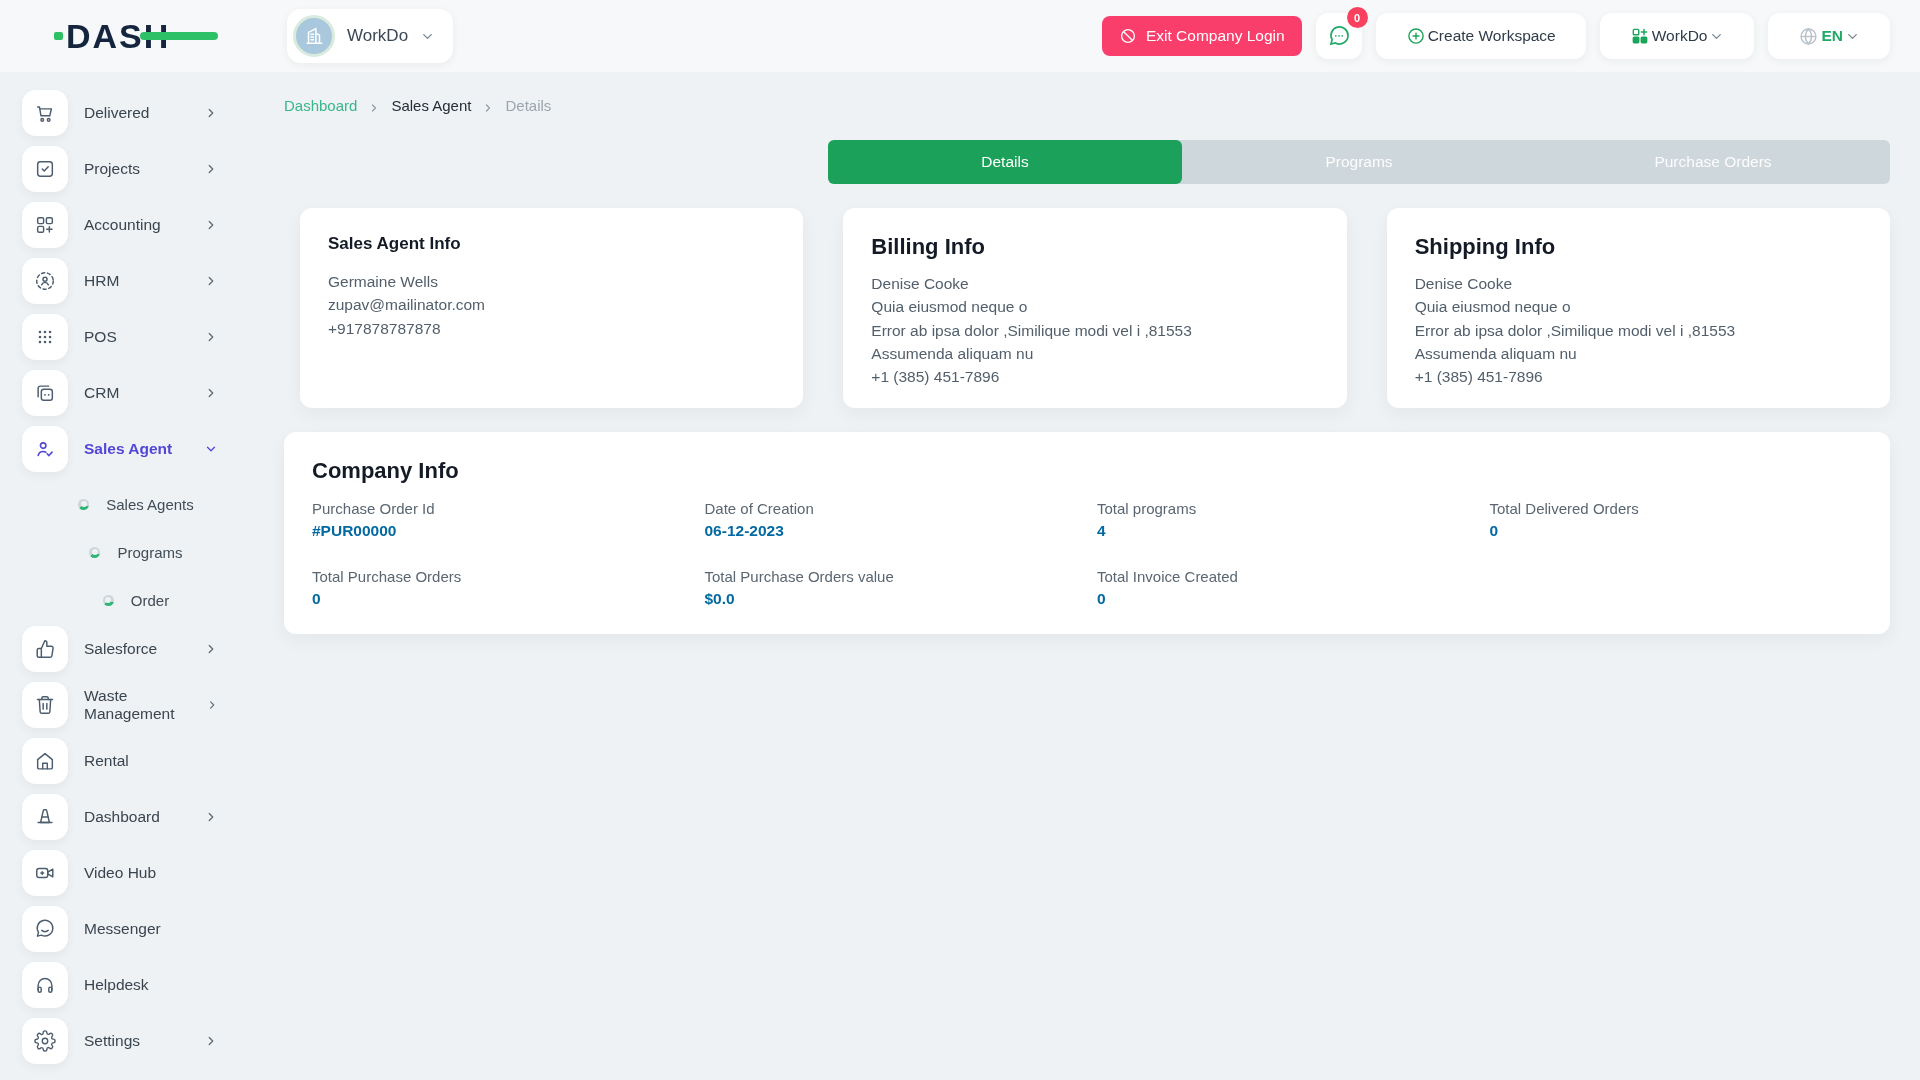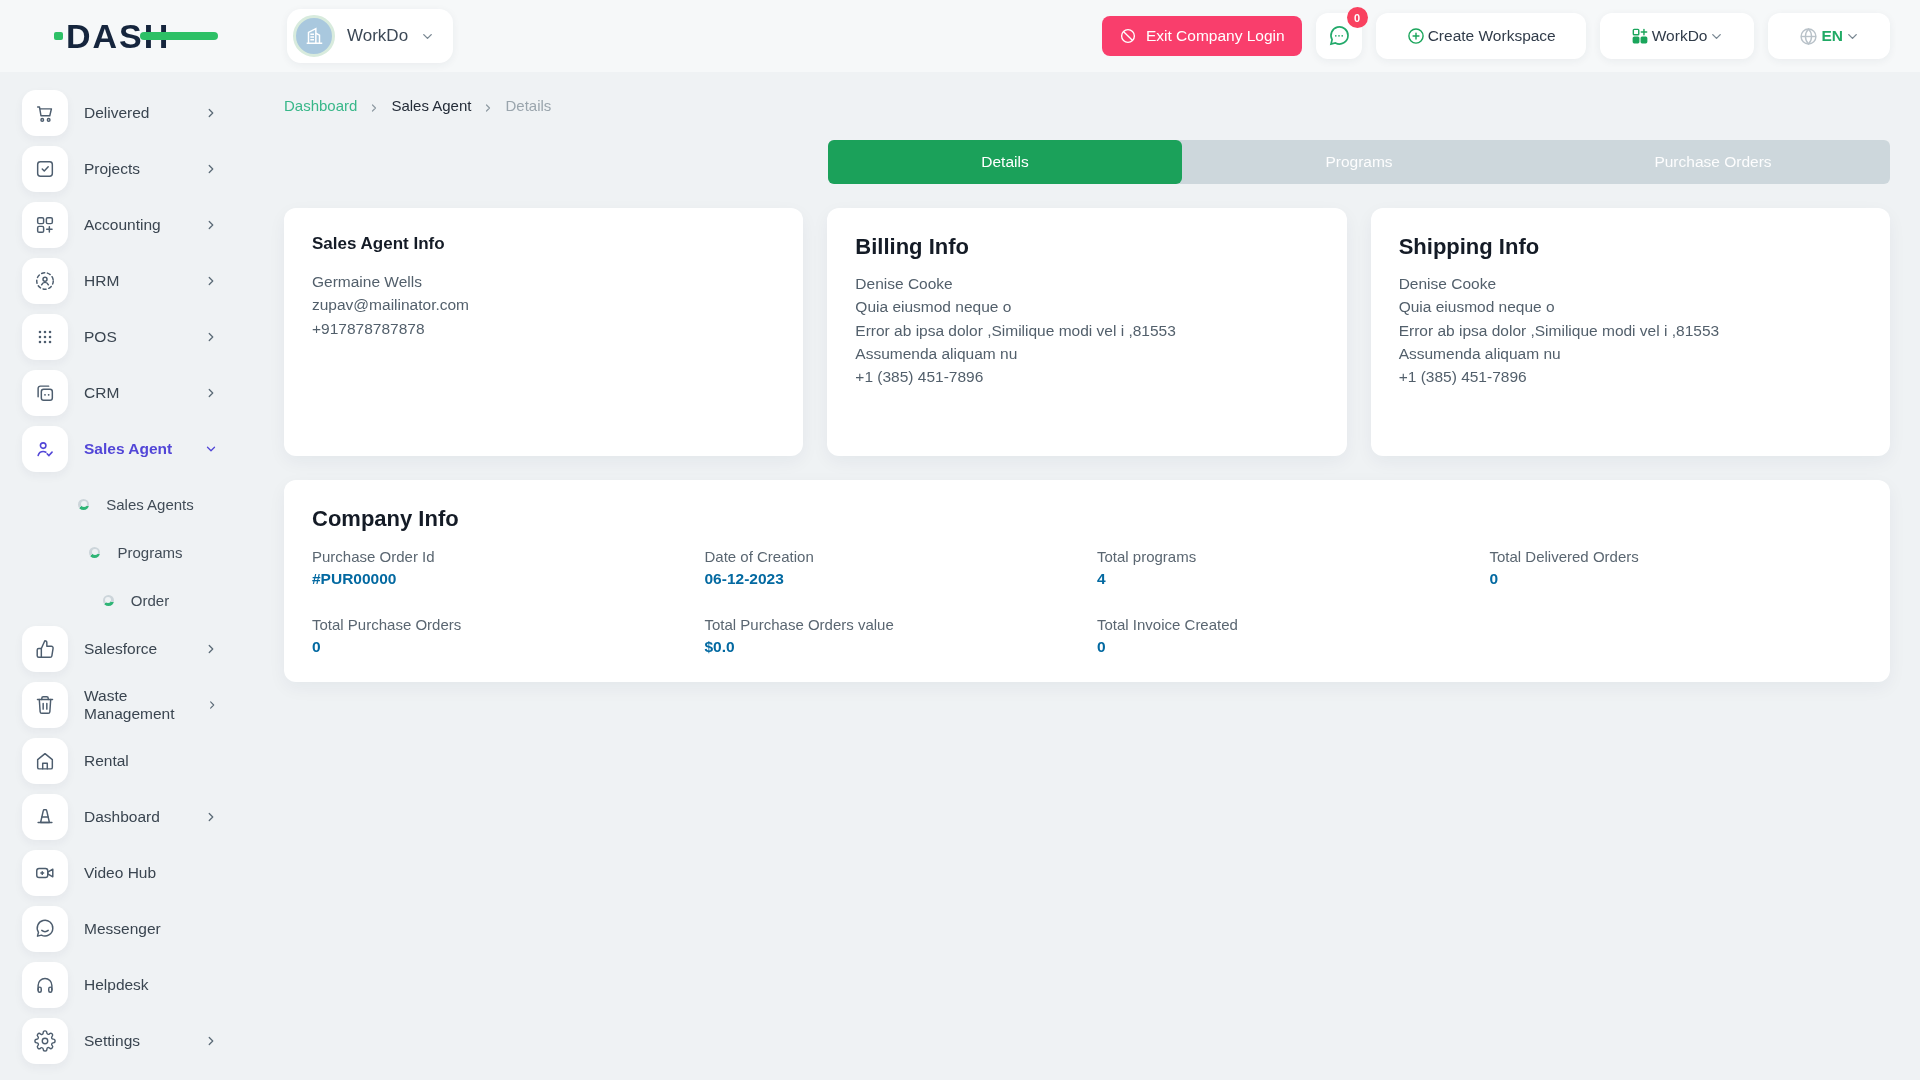--- a/index.html
+++ b/index.html
@@ -127,21 +127,21 @@
   .tab.active { background:#1ba15a; color:#fff; }
 
   .cards-row {
     margin-top:24px; display:grid; grid-template-columns:repeat(3,1fr);
     gap:24px;
   }
   .card {
     background:#fff; border-radius:12px; padding:26px 28px;
     box-shadow:0 6px 18px rgba(25,42,70,.05);
   }
-  .cards-row .card { height:248px; }
+  .cards-row .card { height:200px;margin-left:16px; }
   .card-title-sm { font-size:17px; font-weight:700; color:#141b26; margin-bottom:16px; }
   .card-title-lg { font-size:22px; font-weight:700; color:#141b26; margin-bottom:12px; }
   .line { font-size:15.5px; color:#525f6b; line-height:1.5; }
 
   .company-card { margin-top:24px; min-height:190px; }
   .company-grid {
     margin-top:16px; display:grid; grid-template-columns:repeat(4,1fr);
     row-gap:28px; column-gap:20px;
   }
   .flabel { font-size:15px; color:#5a6671; margin-bottom:5px; }

